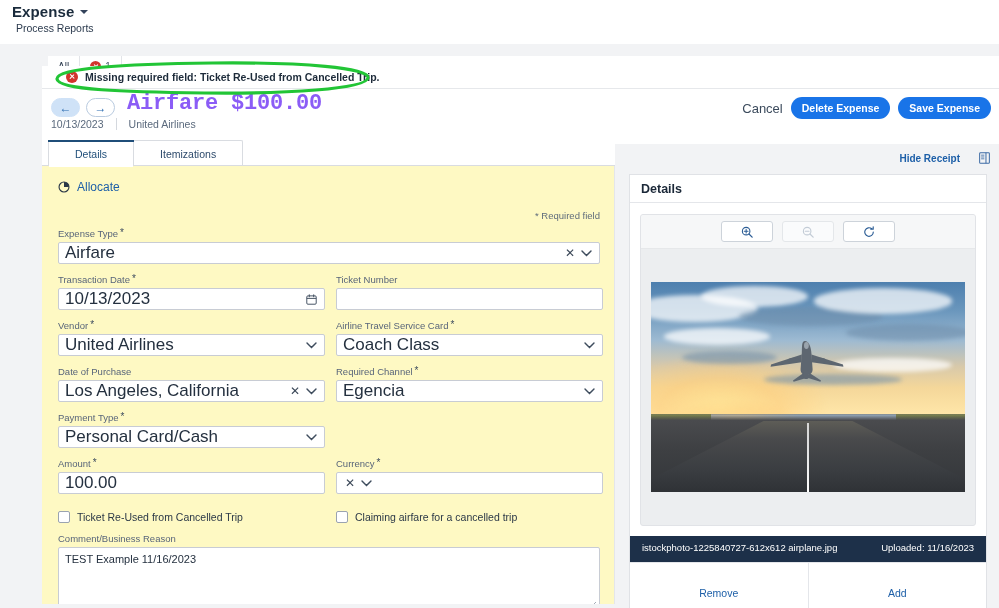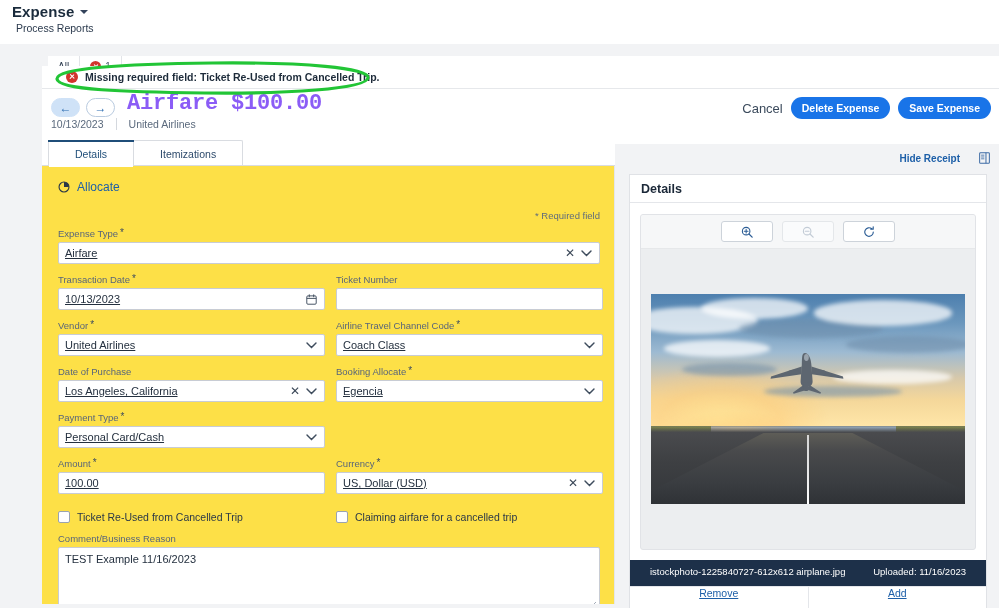--- a/index.html
+++ b/index.html
@@ -165,21 +165,21 @@
     height: 2px; background: #1f4e79;
   }
   .tab.active::after {
     content: ""; position: absolute; left: 0; right: 0; bottom: -1px;
     height: 2px; background: #ffffff;
   }
 
   
   .form-panel {
     position: absolute; left: 42px; top: 122px; width: 573px; bottom: 4px;
-    background: #fde047; border-right: 1px solid #e4e6ea;
+    background: #fef9c3; border-right: 1px solid #e4e6ea;
     padding: 14px 14px 0 16px;
     overflow: hidden;
   }
   .allocate-row {
     display: flex; align-items: center; gap: 7px; margin-bottom: 16px;
   }
   .allocate-icon {
     width: 12px; height: 12px; display: inline-block;
   }
   .allocate-label {
@@ -201,22 +201,22 @@
     font-size: 9.5px; color: #58657a; margin-bottom: 3px;
     display: flex; align-items: flex-start; gap: 2px;
   }
   .flabel .req { color: #3c4b5e; font-size: 10px; line-height: 9px; }
   .control {
     height: 22px; border: 1px solid #c8ccd4; border-radius: 2px;
     background: #ffffff; display: flex; align-items: center;
     padding: 0 6px; position: relative;
   }
   .control .val {
-    font-size: 11px; color: #24303f; flex: 1;
-    overflow: hidden; white-space: nowrap; text-overflow: ellipsis; text-decoration: underline;
+    font-size: 17px; color: #24303f; flex: 1;
+    overflow: hidden; white-space: nowrap; text-overflow: ellipsis;
   }
   .ic {
     flex: 0 0 auto; display: flex; align-items: center; justify-content: center;
     color: #3f4d5e; cursor: pointer;
   }
   .ic-clear { width: 14px; font-size: 12px; color: #3b4858; }
   .ic-chev  { width: 14px; margin-left: 2px; }
   .ic-cal   { width: 14px; }
 
   .checkrow {
@@ -320,31 +320,31 @@
     clip-path: polygon(0 0, 100% 0, 460% 100%, -360% 100%);
   }
   .sunglow {
     position: absolute; left: 6%; top: 56%; width: 42%; height: 26%;
     background: radial-gradient(ellipse at center, rgba(255,214,140,.85) 0%, rgba(255,200,120,.25) 45%, rgba(255,200,120,0) 75%);
   }
   .plane { position: absolute; left: 50%; top: 27%; transform: translateX(-50%); }
 
   .filebar {
     background: #1d3049; color: #ffffff;
-    padding: 6px 20px 7px; display: flex; justify-content: space-between;
+    padding: 6px 12px 7px; display: flex; justify-content: space-between;
     align-items: flex-start; margin-top: 10px;
   }
   .filename { font-size: 9.5px; line-height: 1.35; max-width: 200px; }
   .uploaded { font-size: 9.5px; white-space: nowrap; }
   .receipt-actions {
     display: flex; border-top: 1px solid #e4e6ea;
   }
   .receipt-action {
-    flex: 1; text-align: center; padding: 0 0 9px;
-    font-size: 10.5px; color: #1d5fa8; cursor: pointer; text-decoration: underline;
+    flex: 1; text-align: center; padding: 24px 0 9px;
+    font-size: 10.5px; color: #1d5fa8; cursor: pointer;
   }
   .receipt-action + .receipt-action { border-left: 1px solid #e4e6ea; }
 </style>
 </head>
 <body>
 
 <div class="appbar">
   <span class="appbar-title">Expense</span>
   <span class="caret-down"></span>
 </div>
@@ -470,21 +470,21 @@
           <span class="ic ic-chev">
             <svg width="11" height="7" viewBox="0 0 11 7">
                 <path d="M1 1 L5.5 5.6 L10 1" stroke="#3f4d5e" stroke-width="1.4" fill="none" stroke-linecap="round"></path>
               </svg>
           </span>
         </div>
       </div>
 
       <div class="field">
         <div class="flabel">
-          <span>Airline Travel Channel Code</span>
+          <span>Airline Travel Service Card</span>
             <span class="req">*</span>
         </div>
         <div class="control">
           <span class="val">Coach Class</span>
           <span class="ic ic-chev">
             <svg width="11" height="7" viewBox="0 0 11 7">
                 <path d="M1 1 L5.5 5.6 L10 1" stroke="#3f4d5e" stroke-width="1.4" fill="none" stroke-linecap="round"></path>
               </svg>
           </span>
         </div>
@@ -500,21 +500,21 @@
           <span class="ic ic-chev">
             <svg width="11" height="7" viewBox="0 0 11 7">
                 <path d="M1 1 L5.5 5.6 L10 1" stroke="#3f4d5e" stroke-width="1.4" fill="none" stroke-linecap="round"></path>
               </svg>
           </span>
         </div>
       </div>
 
       <div class="field">
         <div class="flabel">
-          <span>Booking Allocate</span>
+          <span>Required Channel</span>
             <span class="req">*</span>
         </div>
         <div class="control">
           <span class="val">Egencia</span>
           <span class="ic ic-chev">
             <svg width="11" height="7" viewBox="0 0 11 7">
                 <path d="M1 1 L5.5 5.6 L10 1" stroke="#3f4d5e" stroke-width="1.4" fill="none" stroke-linecap="round"></path>
               </svg>
           </span>
         </div>
@@ -546,21 +546,20 @@
           <span class="val">100.00</span>
         </div>
       </div>
 
       <div class="field">
         <div class="flabel">
           <span>Currency</span>
             <span class="req">*</span>
         </div>
         <div class="control">
-          <span class="val">US, Dollar (USD)</span>
           <span class="ic ic-clear">✕</span>
           <span class="ic ic-chev">
             <svg width="11" height="7" viewBox="0 0 11 7">
                 <path d="M1 1 L5.5 5.6 L10 1" stroke="#3f4d5e" stroke-width="1.4" fill="none" stroke-linecap="round"></path>
               </svg>
           </span>
         </div>
       </div>
     </div>
 

